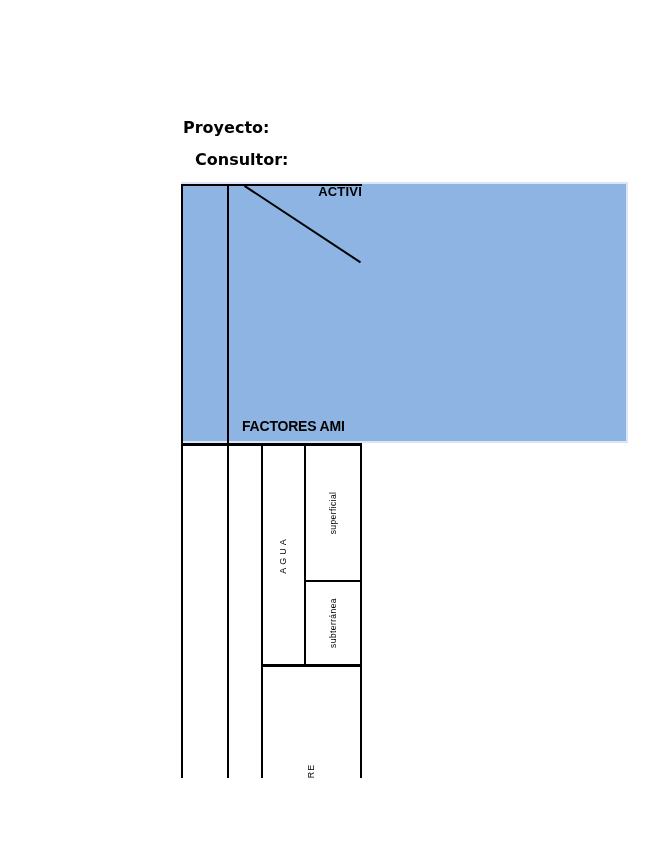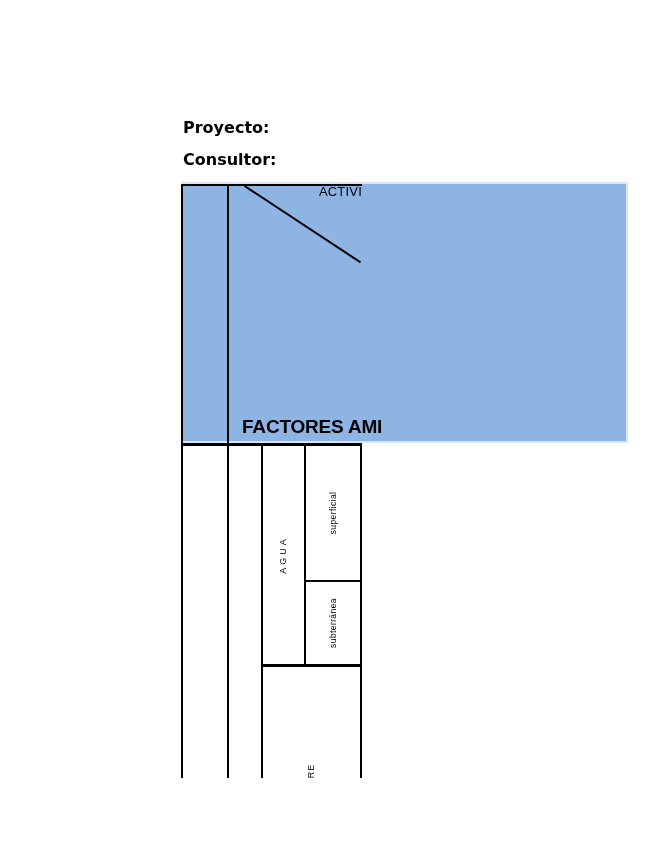--- a/index.html
+++ b/index.html
@@ -20,21 +20,21 @@
 
   
   .doc-label {
     font-family: "DejaVu Sans", sans-serif;
     font-weight: bold;
     font-size: 16px;
     color: #000000;
     white-space: nowrap;
   }
   .lbl-proyecto  { left: 183px; top: 118px; }
-  .lbl-consultor { left: 183px; top: 150px; }
+  .lbl-consultor { left: 195px; top: 150px; }
 
   
   .blue-header {
     left: 181px; top: 182px;
     width: 447px; height: 261px;
     background: #8db4e2;
     border-top: 2px solid #dbe5f3;
     border-right: 2px solid #dbe5f3;
     border-bottom: 2px solid #dbe5f3;
     box-sizing: border-box;
@@ -59,31 +59,31 @@
     background: #000000;
     transform: rotate(33.4deg);
     transform-origin: 0 0;
   }
 
   
   .activities-text {
     left: 228px; top: 184px;
     width: 134px; height: 15px;
     overflow: hidden;
-    font-weight: normal;
+    font-weight: bold;
     font-size: 13px;
     line-height: 15px;
     text-align: right;
     letter-spacing: 0.2px;
     white-space: nowrap;
   }
   .factors-text {
     left: 242px; top: 418px;
     font-weight: bold;
-    font-size: 19px;
+    font-size: 14px;
     line-height: 17px;
     letter-spacing: -0.2px;
     white-space: nowrap;
   }
 
   
   .rot-box {
     display: flex;
     align-items: center;
     justify-content: center;

